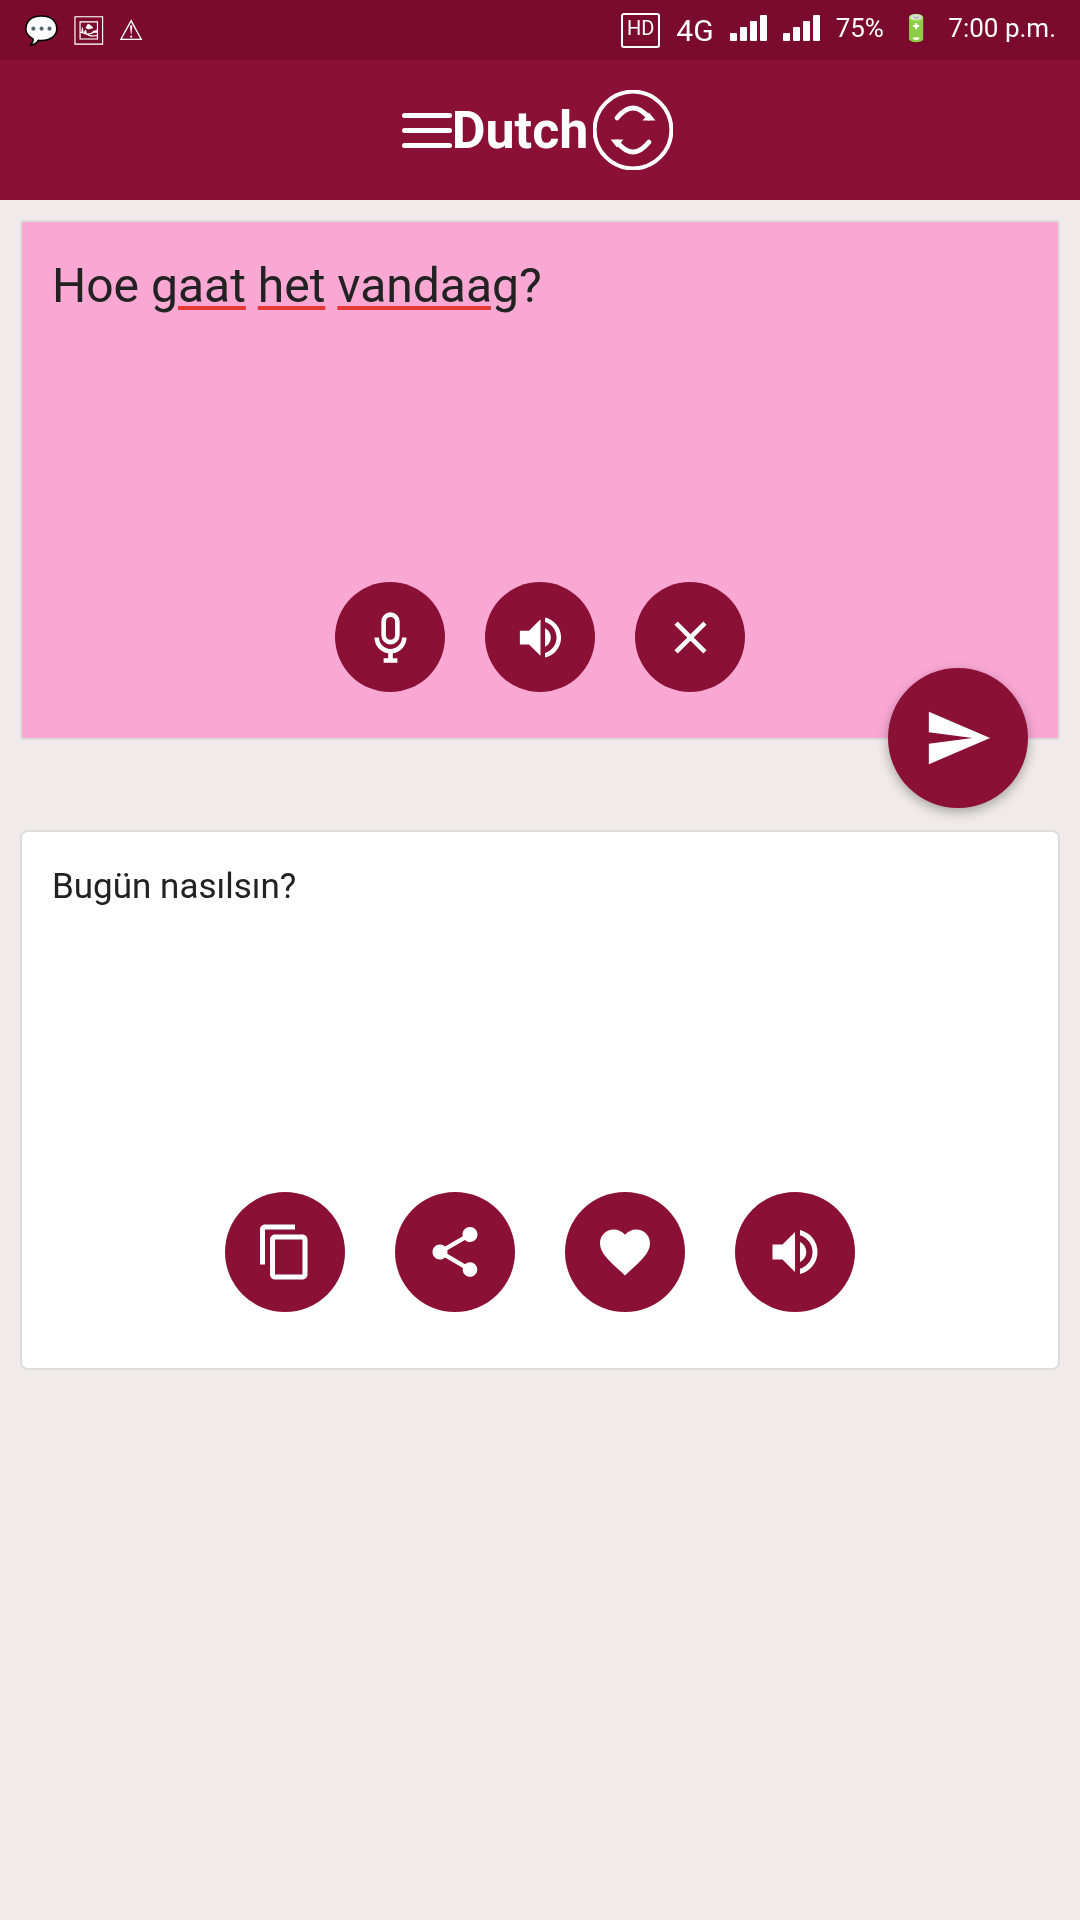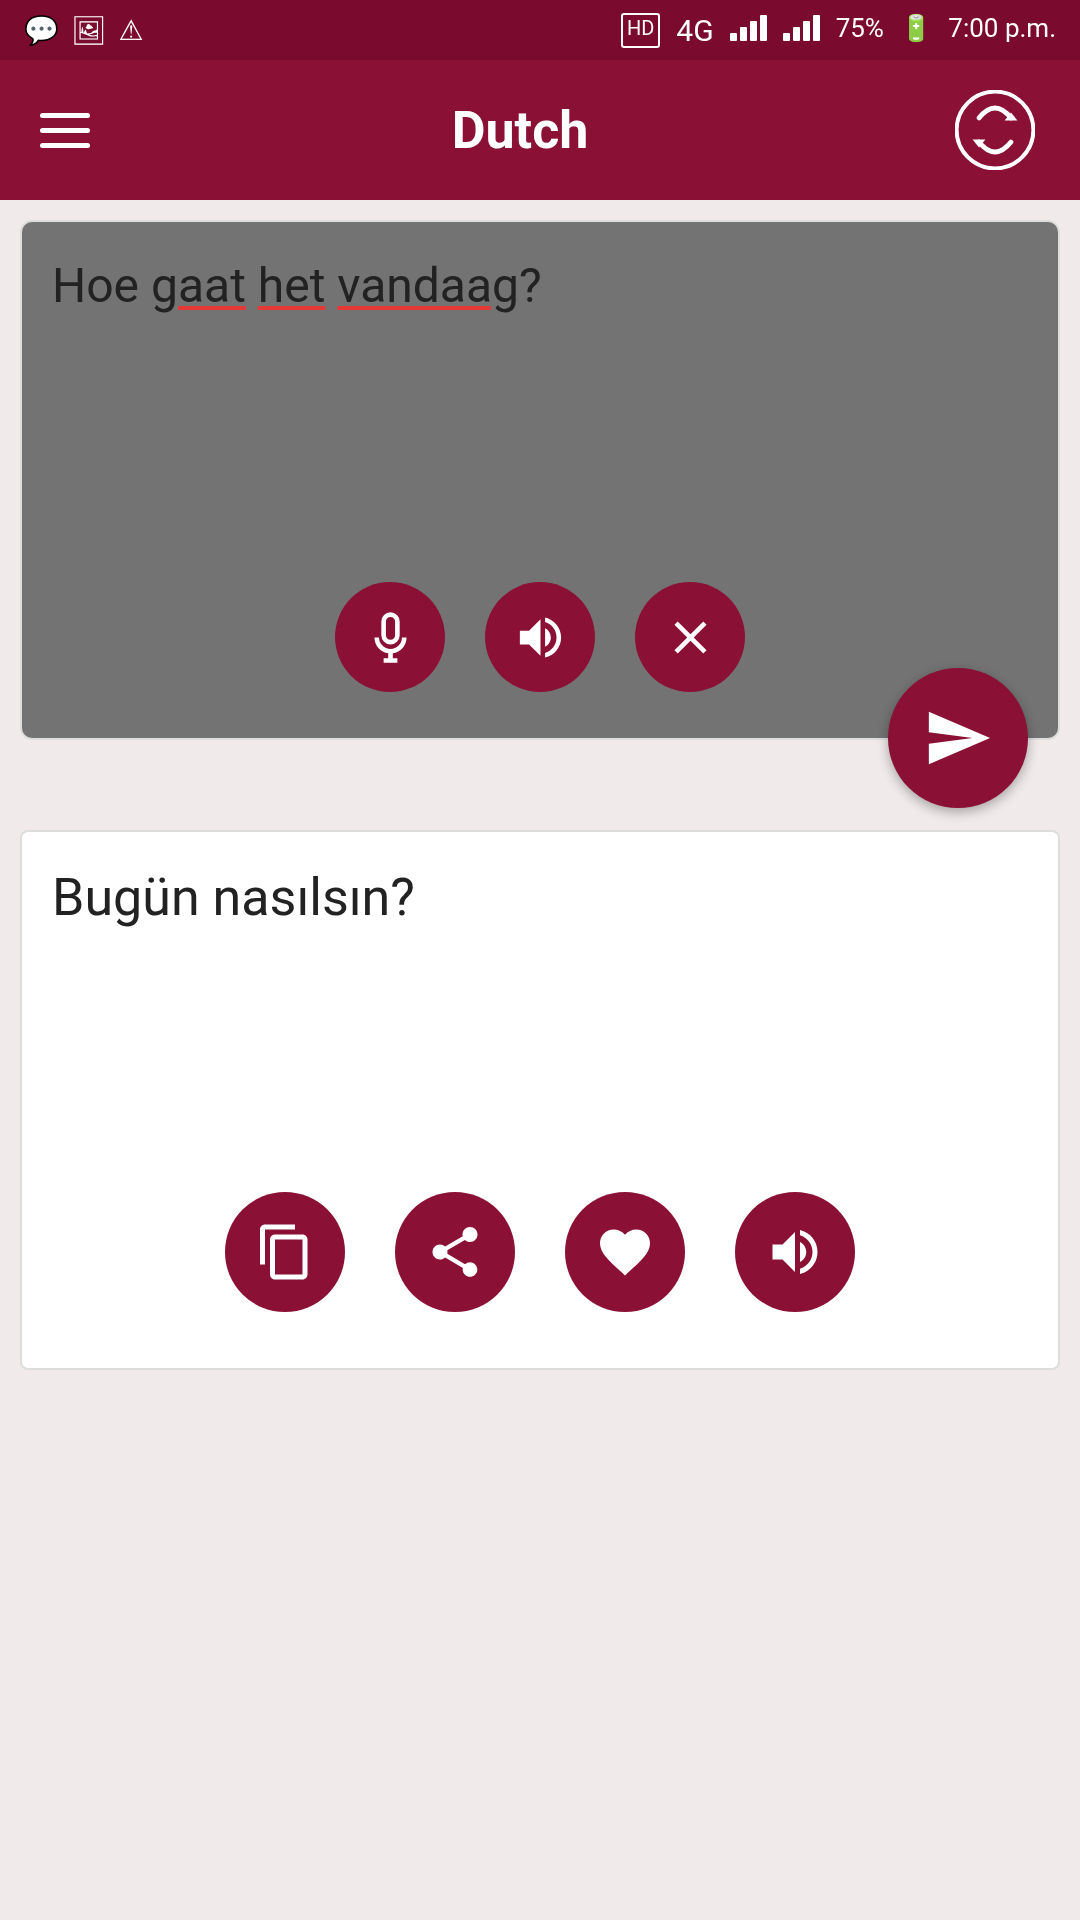--- a/index.html
+++ b/index.html
@@ -40,21 +40,21 @@
       gap: 16px;
       font-size: 26px;
     }
 
     
     .header {
       background-color: #8b1035;
       height: 140px;
       display: flex;
       align-items: center;
-      justify-content: space-between;
+      justify-content: center;
       padding: 0 40px;
       color: white;
     }
 
     .header-menu {
       display: flex;
       flex-direction: column;
       gap: 10px;
       cursor: pointer;
     }
@@ -86,23 +86,23 @@
       height: 80px;
     }
 
     
     .main-content {
       padding: 0;
     }
 
     
     .input-section {
-      background: #737373;
+      background: #f9a8d4;
       margin: 20px;
-      border-radius: 12px;
+      border-radius: 4px;
       border: 2px solid #ddd;
       padding: 30px;
       position: relative;
       min-height: 520px;
     }
 
     .source-text {
       font-size: 48px;
       color: #222;
       line-height: 1.4;
@@ -171,21 +171,21 @@
       margin: 20px;
       margin-top: 50px;
       border-radius: 8px;
       border: 2px solid #ddd;
       padding: 30px;
       position: relative;
       min-height: 540px;
     }
 
     .translated-text {
-      font-size: 52px;
+      font-size: 35px;
       color: #222;
       line-height: 1.4;
       min-height: 300px;
     }
 
     .output-controls {
       display: flex;
       justify-content: center;
       gap: 50px;
       margin-top: 30px;

